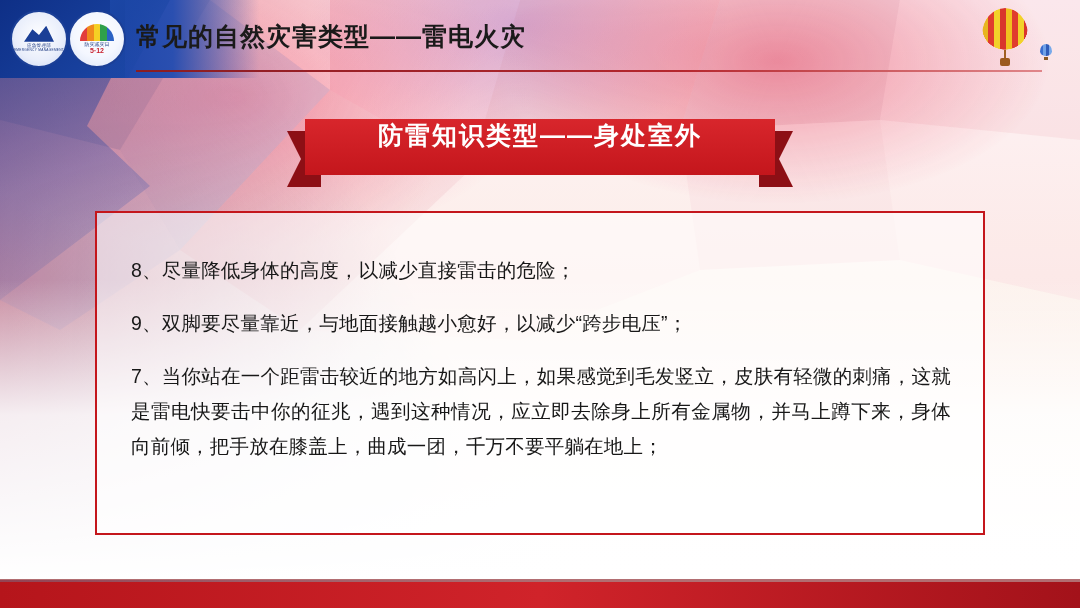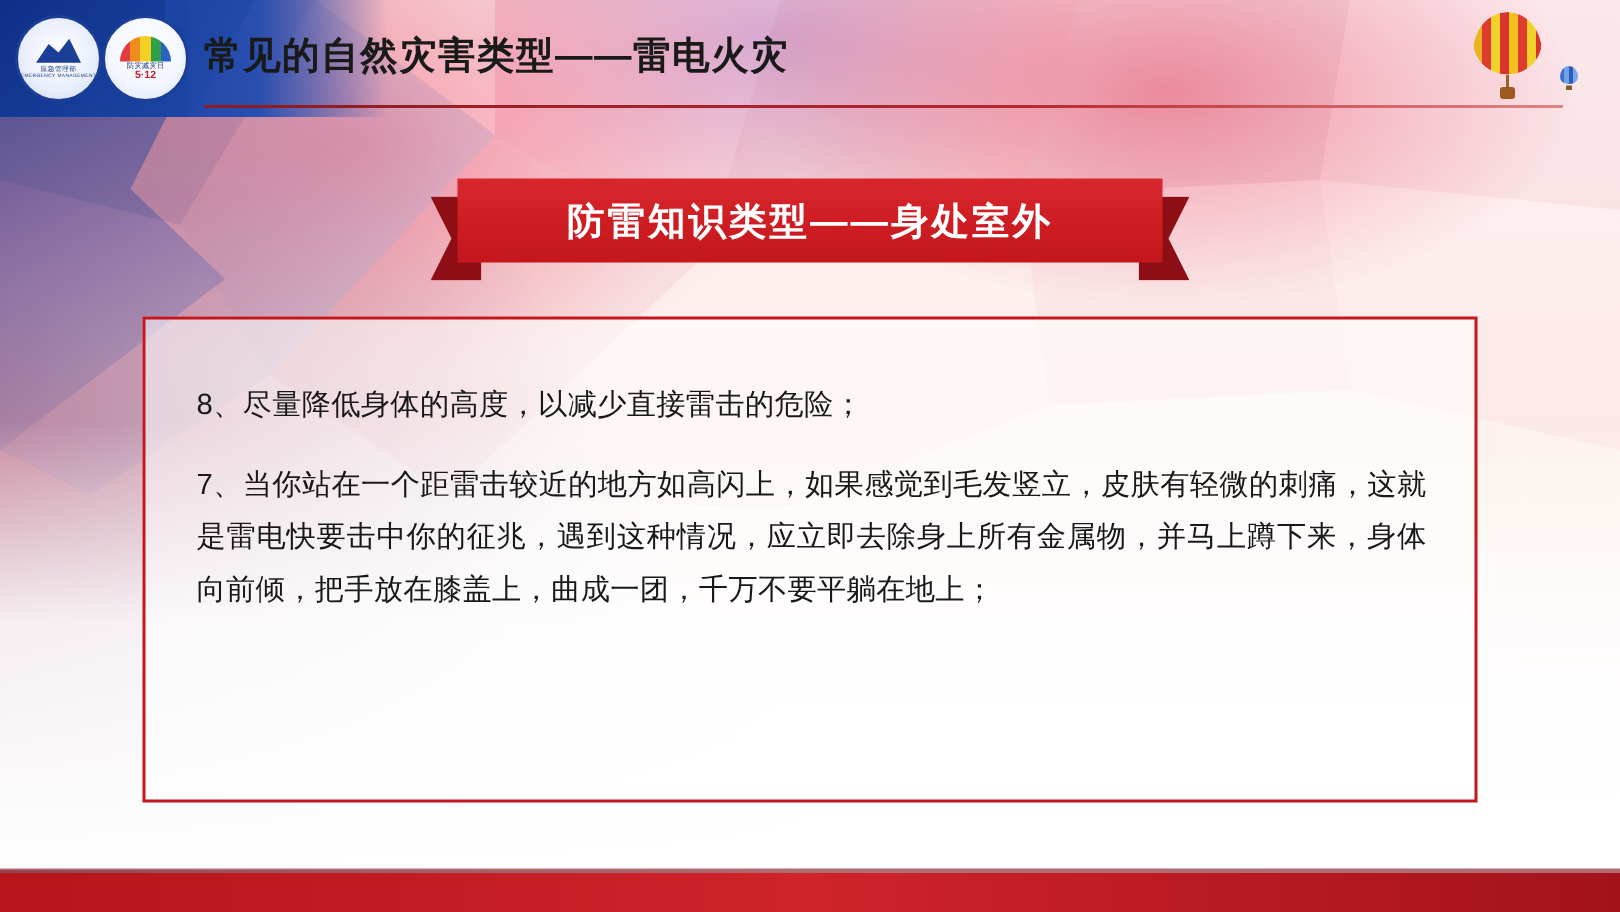--- a/index.html
+++ b/index.html
@@ -221,21 +221,20 @@
   .ribbon-tail-right {
     right: 0;
     clip-path: polygon(0 0, 100% 0, calc(100% - 14px) 50%, 100% 100%, 0 100%);
   }
   .ribbon-body {
     position: absolute;
     left: 18px; top: 0;
     width: 470px; height: 56px;
     background: linear-gradient(180deg, #d8262c 0%, #c4161c 100%);
     display: flex;
-    align-items: center;
     justify-content: center;
   }
   .ribbon-text {
     color: #ffffff;
     font-size: 25px;
     font-weight: bold;
     letter-spacing: 2px;
     white-space: nowrap;
   }
 
@@ -332,17 +331,18 @@
   <div class="ribbon">
     <div class="ribbon-tail-left"></div>
     <div class="ribbon-tail-right"></div>
     <div class="ribbon-body">
       <span class="ribbon-text">防雷知识类型——身处室外</span>
     </div>
   </div>
 
   <div class="content-box">
     <p>8、尽量降低身体的高度，以减少直接雷击的危险；</p>
+    <p>9、双脚要尽量靠近，与地面接触越小愈好，以减少“跨步电压”；</p>
     <p>7、当你站在一个距雷击较近的地方如高闪上，如果感觉到毛发竖立，皮肤有轻微的刺痛，这就是雷电快要击中你的征兆，遇到这种情况，应立即去除身上所有金属物，并马上蹲下来，身体向前倾，把手放在膝盖上，曲成一团，千万不要平躺在地上；</p>
   </div>
 
   <div class="bottom-strip"></div>
 </div>
 
 </body></html>

